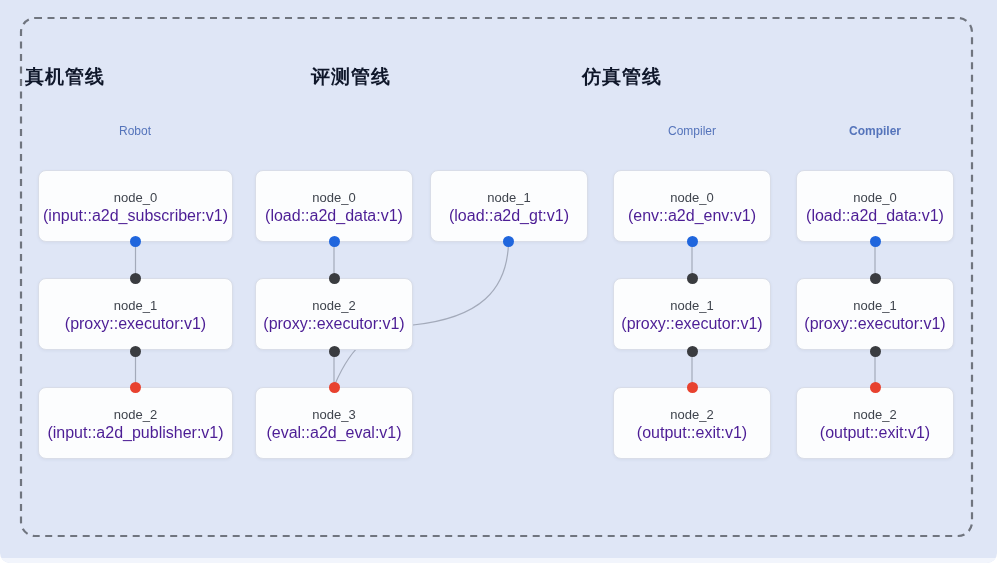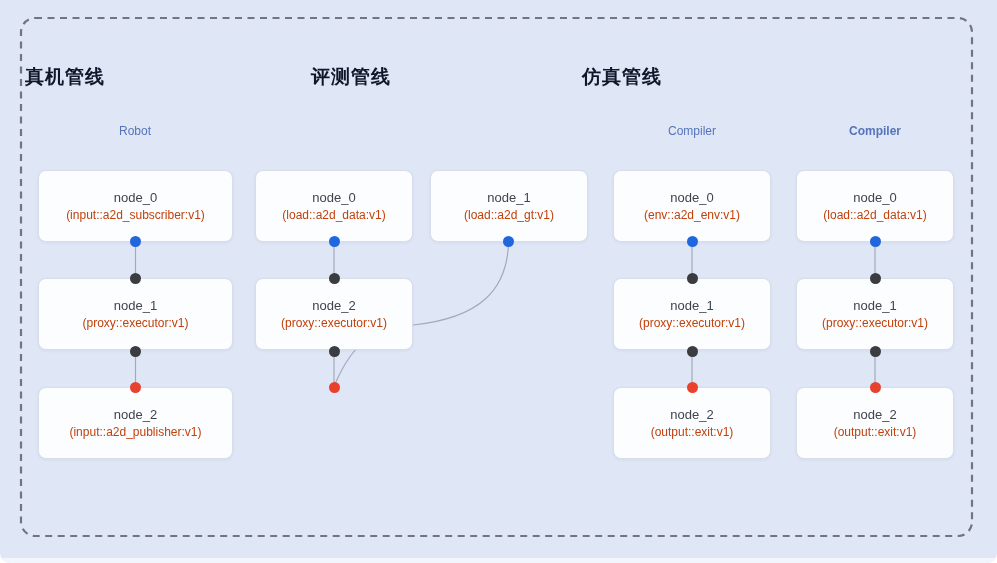--- a/index.html
+++ b/index.html
@@ -19,21 +19,21 @@
     font-size:12px;color:#5574bb;
   }
   .node{
     position:absolute;height:72px;z-index:2;box-sizing:border-box;
     background:#fcfdfe;border:1px solid #d9dde8;border-radius:8px;
     box-shadow:0 1px 3px rgba(70,80,110,0.07);
     display:flex;flex-direction:column;align-items:center;justify-content:center;
     gap:3px;
   }
   .node .nm{font-size:13px;color:#3f444d;line-height:15px;}
-  .node .tp{font-size:12px;color:#c2410c;line-height:15px;white-space:nowrap;}
+  .node .tp{font-size:16px;color:#4c1d95;line-height:15px;white-space:nowrap;}
   .dot{position:absolute;width:11px;height:11px;border-radius:50%;z-index:3;}
   .dot.blue{background:#2066dd;}
   .dot.dark{background:#3a3c40;}
   .dot.red{background:#e8422f;}
   
   .col-robot{left:38px;width:195px;}
   .col-evalA{left:255px;width:158px;}
   .col-evalB{left:430px;width:158px;}
   .col-sim{left:613px;width:158px;}
   .col-comp{left:796px;width:158px;}
@@ -87,20 +87,24 @@
     <div class="tp">(load::a2d_data:v1)</div>
   </div>
   <div class="node col-evalB row1">
     <div class="nm">node_1</div>
     <div class="tp">(load::a2d_gt:v1)</div>
   </div>
   <div class="node col-evalA row2">
     <div class="nm">node_2</div>
     <div class="tp">(proxy::executor:v1)</div>
   </div>
+  <div class="node col-evalA row3">
+    <div class="nm">node_3</div>
+    <div class="tp">(eval::a2d_eval:v1)</div>
+  </div>
 
   <div class="node col-sim row1">
     <div class="nm">node_0</div>
     <div class="tp">(env::a2d_env:v1)</div>
   </div>
   <div class="node col-sim row2">
     <div class="nm">node_1</div>
     <div class="tp">(proxy::executor:v1)</div>
   </div>
   <div class="node col-sim row3">

